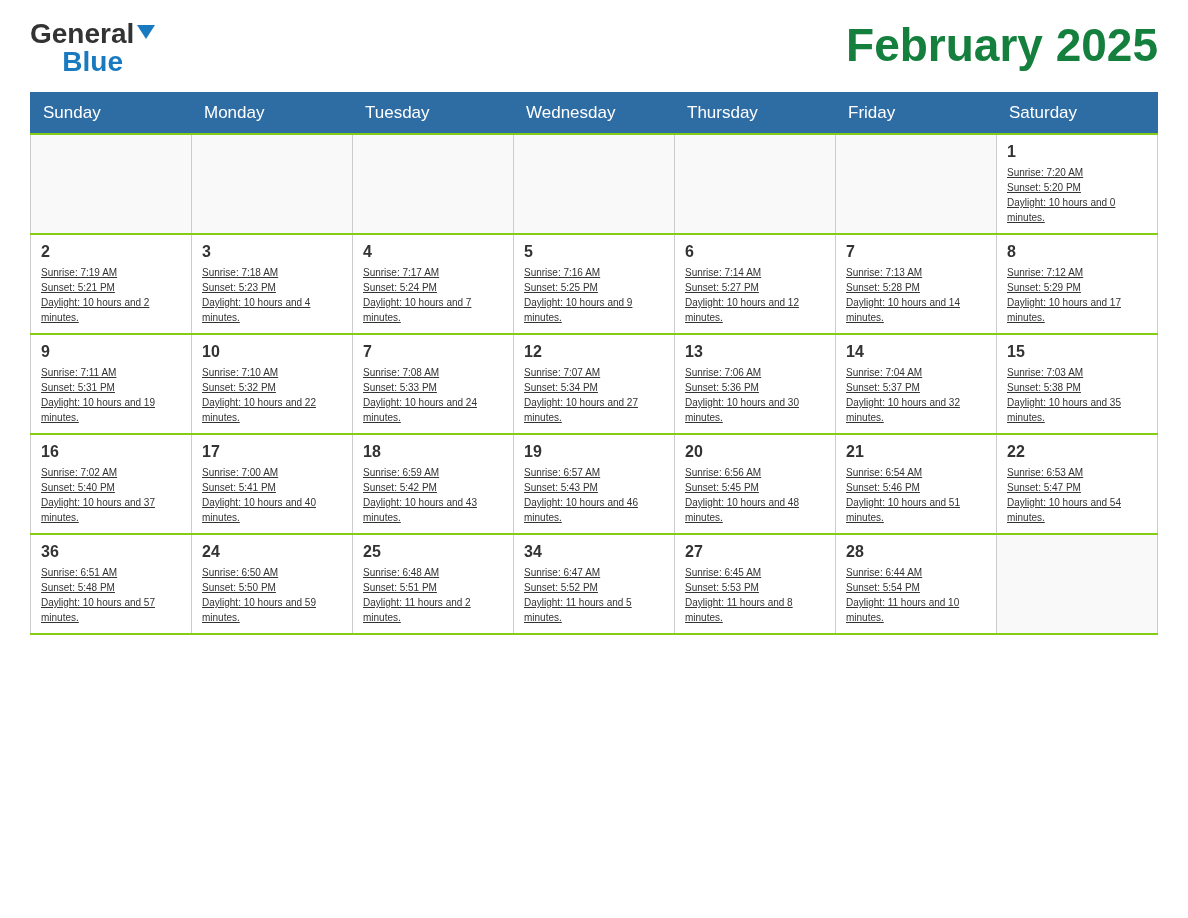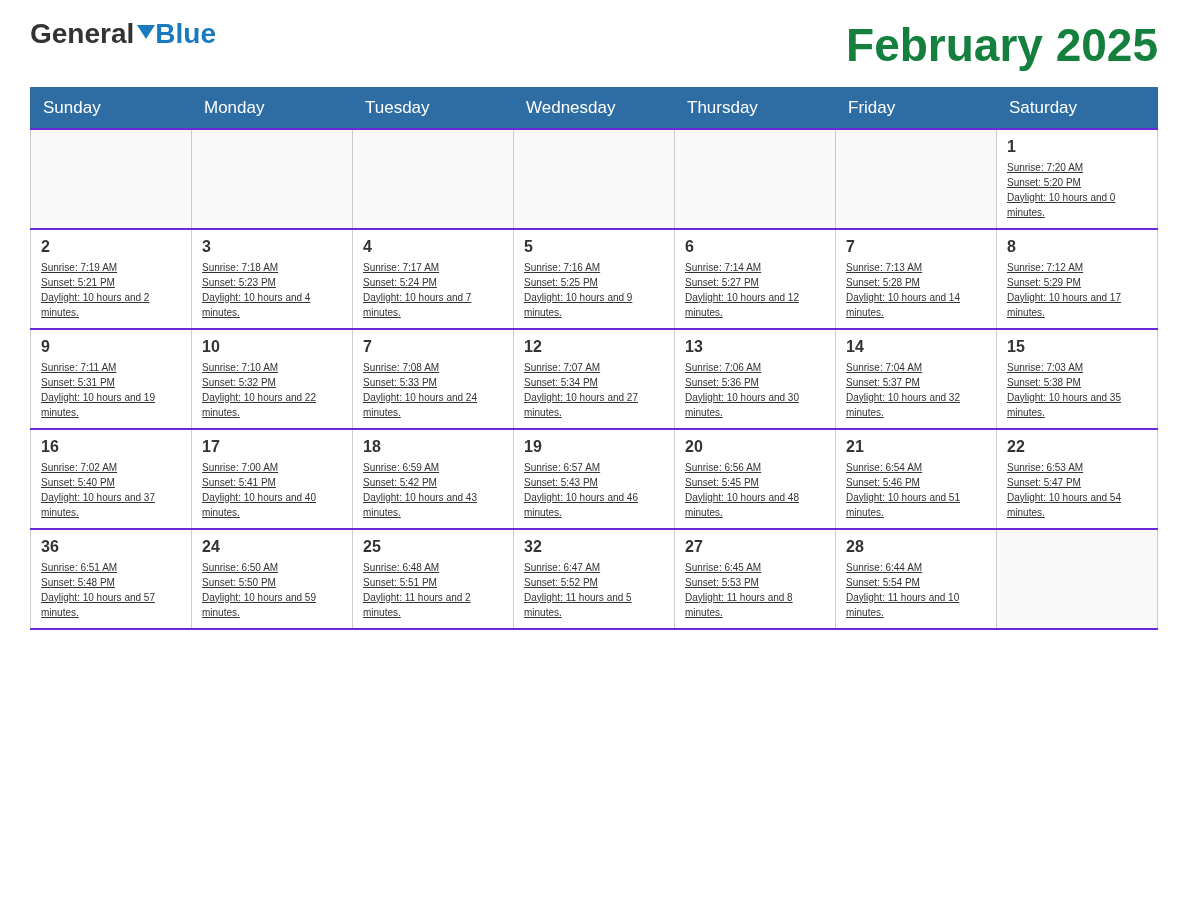--- a/index.html
+++ b/index.html
@@ -12,21 +12,21 @@
       padding: 20px 30px;
     }
     .header {
       display: flex;
       justify-content: space-between;
       align-items: flex-start;
       margin-bottom: 16px;
     }
     .logo {
       display: flex;
-      flex-direction: row;
+      flex-direction: column;
       align-items: center;
     }
     .logo-general {
       font-size: 28px;
       font-weight: bold;
       color: #333;
       line-height: 1;
     }
     .logo-blue {
       font-size: 28px;
@@ -76,21 +76,21 @@
     .calendar td {
       border: 1px solid #ccc;
       vertical-align: top;
       padding: 8px 10px;
       width: 14.28%;
       min-height: 110px;
       font-size: 13px;
       color: #333;
     }
     .calendar tr {
-      border-bottom: 2px solid #6d28d9;
+      border-bottom: 2px solid #84cc16;
     }
     .day-num {
       font-size: 16px;
       font-weight: bold;
       margin-bottom: 4px;
       display: block;
     }
     .day-info {
       font-size: 10px;
       line-height: 1.5;
@@ -242,21 +242,21 @@
         </td>
         <td>
           <span class="day-num">24</span>
           <div class="day-info">Sunrise: 6:50 AM<br>Sunset: 5:50 PM<br>Daylight: 10 hours and 59 minutes.</div>
         </td>
         <td>
           <span class="day-num">25</span>
           <div class="day-info">Sunrise: 6:48 AM<br>Sunset: 5:51 PM<br>Daylight: 11 hours and 2 minutes.</div>
         </td>
         <td>
-          <span class="day-num">32</span>
+          <span class="day-num">34</span>
           <div class="day-info">Sunrise: 6:47 AM<br>Sunset: 5:52 PM<br>Daylight: 11 hours and 5 minutes.</div>
         </td>
         <td>
           <span class="day-num">27</span>
           <div class="day-info">Sunrise: 6:45 AM<br>Sunset: 5:53 PM<br>Daylight: 11 hours and 8 minutes.</div>
         </td>
         <td>
           <span class="day-num">28</span>
           <div class="day-info">Sunrise: 6:44 AM<br>Sunset: 5:54 PM<br>Daylight: 11 hours and 10 minutes.</div>
         </td>

